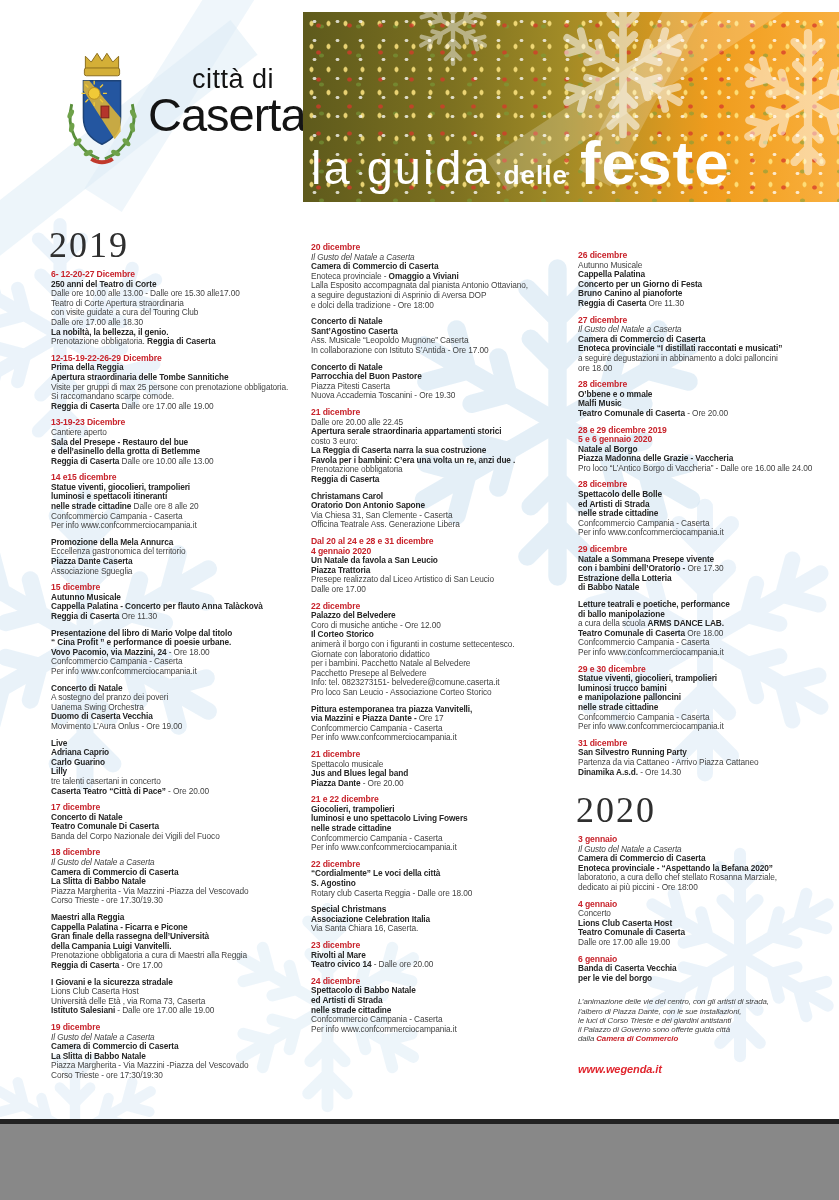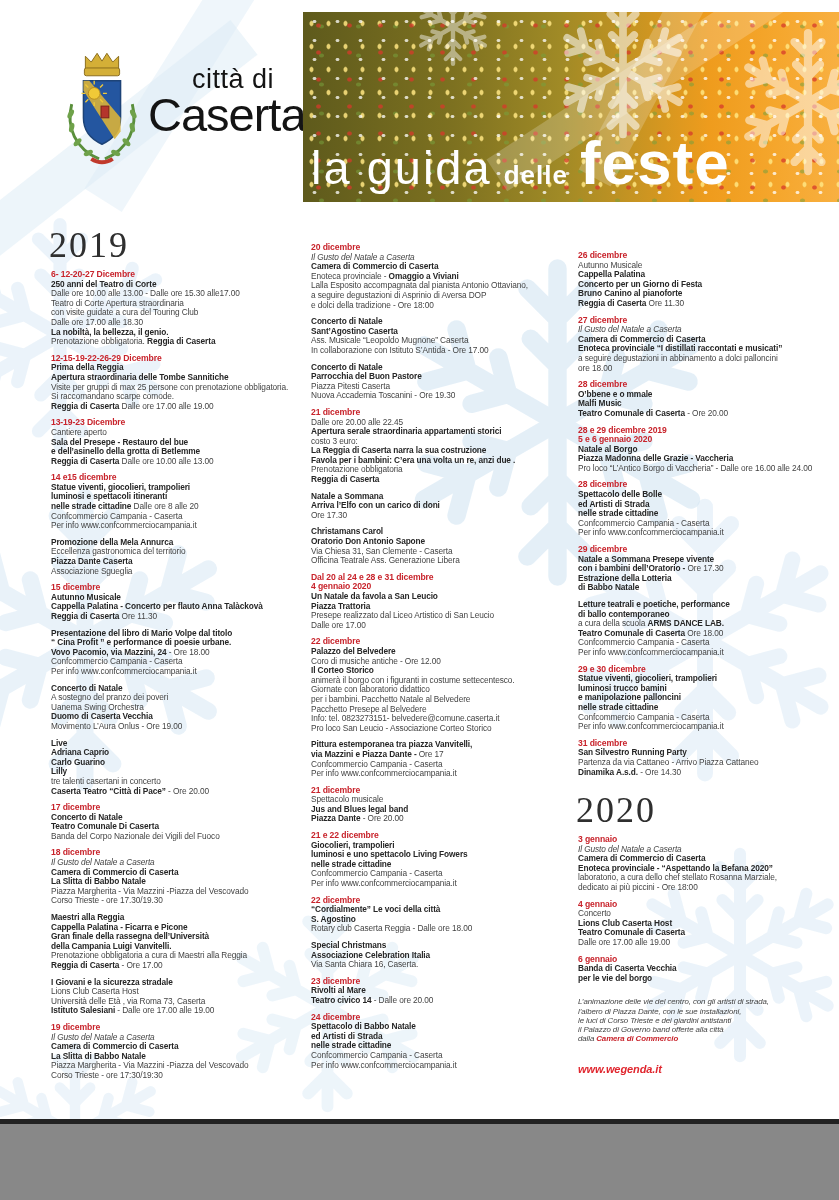--- a/index.html
+++ b/index.html
@@ -319,25 +319,20 @@
         <div class="ln"><span class="s-r">21 dicembre</span></div>
         <div class="ln"><span class="s-n">Dalle ore 20.00 alle 22.45</span></div>
         <div class="ln"><span class="s-b">Apertura serale straordinaria appartamenti storici</span></div>
         <div class="ln"><span class="s-n">costo 3 euro:</span></div>
         <div class="ln"><span class="s-b">La Reggia di Caserta narra la sua costruzione</span></div>
         <div class="ln"><span class="s-b">Favola per i bambini: C’era una volta un re, anzi due .</span></div>
         <div class="ln"><span class="s-n">Prenotazione obbligatoria</span></div>
         <div class="ln"><span class="s-b">Reggia di Caserta</span></div>
       </div>
       <div class="block">
-        <div class="ln"><span class="s-b">Natale a Sommana</span></div>
-        <div class="ln"><span class="s-b">Arriva l’Elfo con un carico di doni</span></div>
-        <div class="ln"><span class="s-n">Ore 17.30</span></div>
-      </div>
-      <div class="block">
         <div class="ln"><span class="s-b">Christamans Carol</span></div>
         <div class="ln"><span class="s-b">Oratorio Don Antonio Sapone</span></div>
         <div class="ln"><span class="s-n">Via Chiesa 31, San Clemente - Caserta</span></div>
         <div class="ln"><span class="s-n">Officina Teatrale Ass. Generazione Libera</span></div>
       </div>
       <div class="block">
         <div class="ln"><span class="s-r">Dal 20 al 24 e 28 e 31 dicembre</span></div>
         <div class="ln"><span class="s-r">4 gennaio 2020</span></div>
         <div class="ln"><span class="s-b">Un Natale da favola a San Leucio</span></div>
         <div class="ln"><span class="s-b">Piazza Trattoria</span></div>
@@ -441,21 +436,21 @@
       </div>
       <div class="block">
         <div class="ln"><span class="s-r">29 dicembre</span></div>
         <div class="ln"><span class="s-b">Natale a Sommana Presepe vivente</span></div>
         <div class="ln"><span class="s-b">con i bambini dell’Oratorio - </span><span class="s-n">Ore 17.30</span></div>
         <div class="ln"><span class="s-b">Estrazione della Lotteria</span></div>
         <div class="ln"><span class="s-b">di Babbo Natale</span></div>
       </div>
       <div class="block">
         <div class="ln"><span class="s-b">Letture teatrali e poetiche, performance</span></div>
-        <div class="ln"><span class="s-b">di ballo contemporaneo</span></div>
+        <div class="ln"><span class="s-b">di ballo manipolazione</span></div>
         <div class="ln"><span class="s-n">a cura della scuola </span><span class="s-b">ARMS DANCE LAB.</span></div>
         <div class="ln"><span class="s-b">Teatro Comunale di Caserta </span><span class="s-n">Ore 18.00</span></div>
         <div class="ln"><span class="s-n">Confcommercio Campania - Caserta</span></div>
         <div class="ln"><span class="s-n">Per info www.confcommerciocampania.it</span></div>
       </div>
       <div class="block">
         <div class="ln"><span class="s-r">29  e 30 dicembre</span></div>
         <div class="ln"><span class="s-b">Statue viventi, giocolieri, trampolieri</span></div>
         <div class="ln"><span class="s-b">luminosi trucco bamini</span></div>
         <div class="ln"><span class="s-b">e manipolazione palloncini</span></div>
@@ -487,21 +482,21 @@
       </div>
       <div class="block">
         <div class="ln"><span class="s-r">6 gennaio</span></div>
         <div class="ln"><span class="s-b">Banda di Caserta Vecchia</span></div>
         <div class="ln"><span class="s-b">per le vie del borgo</span></div>
       </div>
       <div class="block note-block">
         <div class="ln"><span class="s-i">L’animazione delle vie del centro, con gli artisti di strada,</span></div>
         <div class="ln"><span class="s-i">l’albero di Piazza Dante, con le sue installazioni,</span></div>
         <div class="ln"><span class="s-i">le luci di Corso Trieste e dei giardini antistanti</span></div>
-        <div class="ln"><span class="s-i">il Palazzo di Governo band offerte alla città</span></div>
+        <div class="ln"><span class="s-i">il Palazzo di Governo sono offerte guida città</span></div>
         <div class="ln"><span class="s-i">dalla </span><span class="s-rb">Camera di Commercio</span></div>
       </div>
       <div class="block site-block">
         <div class="ln"><span class="s-site">www.wegenda.it</span></div>
       </div>
     </div>
 
   <div class="footer">
     <div class="flogo lg-camera">
       <div class="cam-row">

